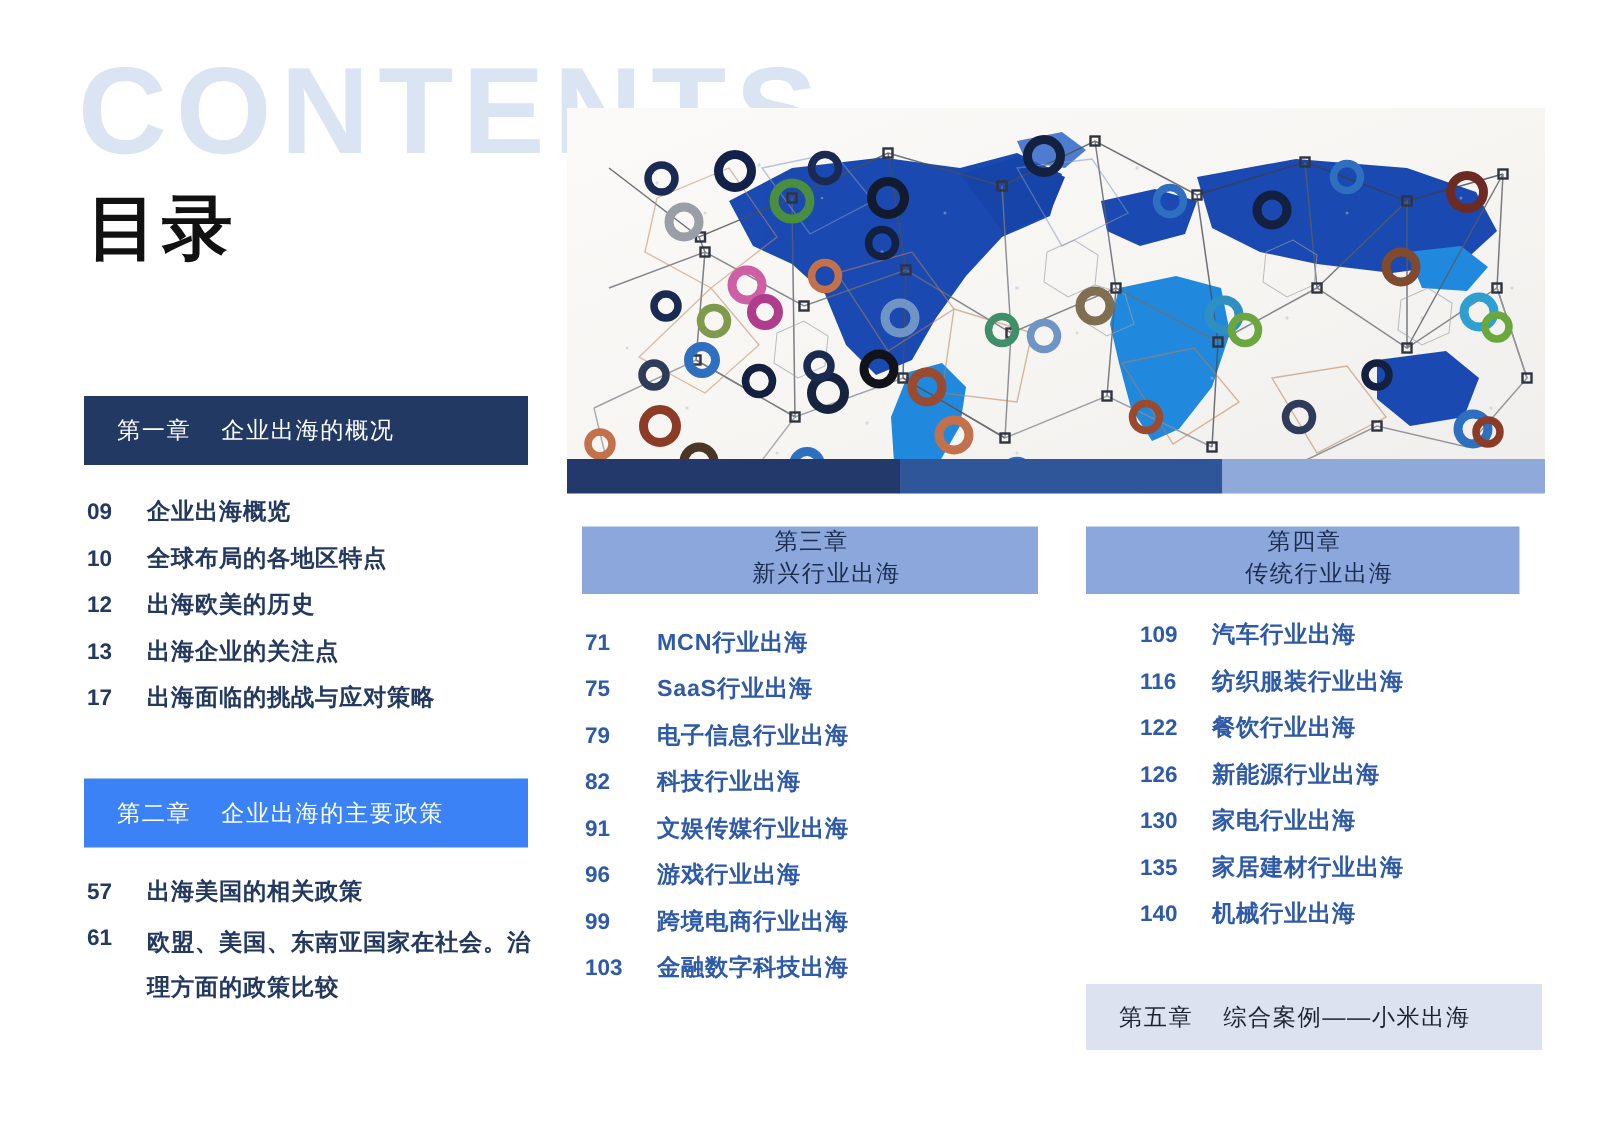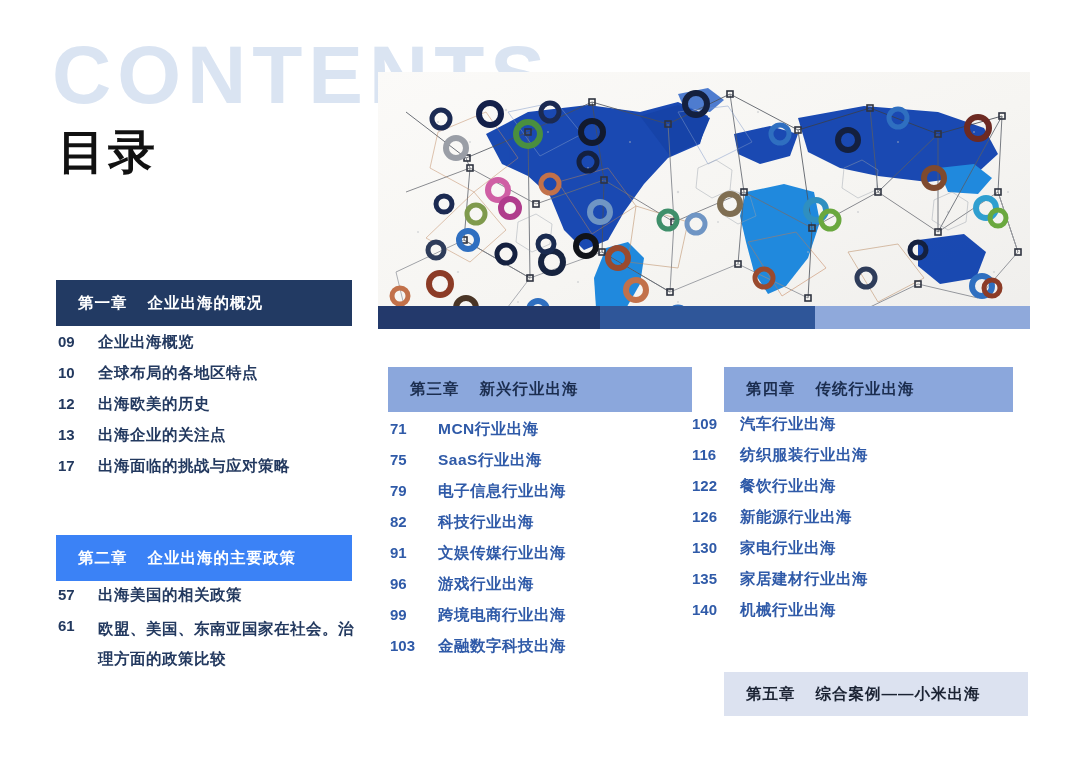--- a/index.html
+++ b/index.html
@@ -69,31 +69,30 @@
   .hb2 { width: 33%; background: #2f5699; }
   .hb3 { width: 33%; background: #8fa9db; }
 
   
   .chapter-bar {
     position: absolute;
     display: flex;
     align-items: center;
     color: #ffffff;
     font-size: 15.5px;
-    font-weight: bold;
+    font-weight: normal;
     letter-spacing: 1px;
     box-sizing: border-box;
     padding-left: 22px;
-    margin-top: 16px;
   }
   .chapter-bar .ch-num { margin-right: 20px; }
 
   .bar-dark  { background: #223a63; }
   .bar-mid   { background: #3b82f6; }
-  .bar-light { background: #8ba7dc; color: #1b2d4f; }
+  .bar-light { background: #8ba7dc; color: #1b2d4f; flex-direction: column; }
   .bar-pale  { background: #dce2f0; color: #1b2333; }
 
   #ch1-bar { left: 56px;  top: 264px; width: 296px; height: 46px; }
   #ch2-bar { left: 56px;  top: 519px; width: 296px; height: 46px; }
   #ch3-bar { left: 388px; top: 351px; width: 304px; height: 45px; }
   #ch4-bar { left: 724px; top: 351px; width: 289px; height: 45px; }
   #ch5-bar { left: 724px; top: 656px; width: 304px; height: 44px;
              font-size: 15.5px; letter-spacing: 1px; }
 
   
@@ -126,21 +125,21 @@
 
   
   .toc-blue .toc-num,
   .toc-blue .toc-label { color: #2f5aa8; }
   .toc-blue .toc-num  { width: 48px; }
   .toc-blue .toc-label{ width: 240px; }
 
   #ch1-list { left: 58px;  top: 330px; width: 300px; }
   #ch2-list { left: 58px;  top: 583px; width: 300px; }
   #ch3-list { left: 390px; top: 417px; width: 300px; }
-  #ch4-list { left: 692px; top: 412px; width: 300px; }
+  #ch4-list { left: 760px; top: 412px; width: 300px; }
 
   .toc-row.wrap .toc-label { line-height: 30px; }
 </style>
 </head>
 <body>
 
 <div class="watermark">CONTENTS</div>
 
 <div class="page-title">目录</div>
 

